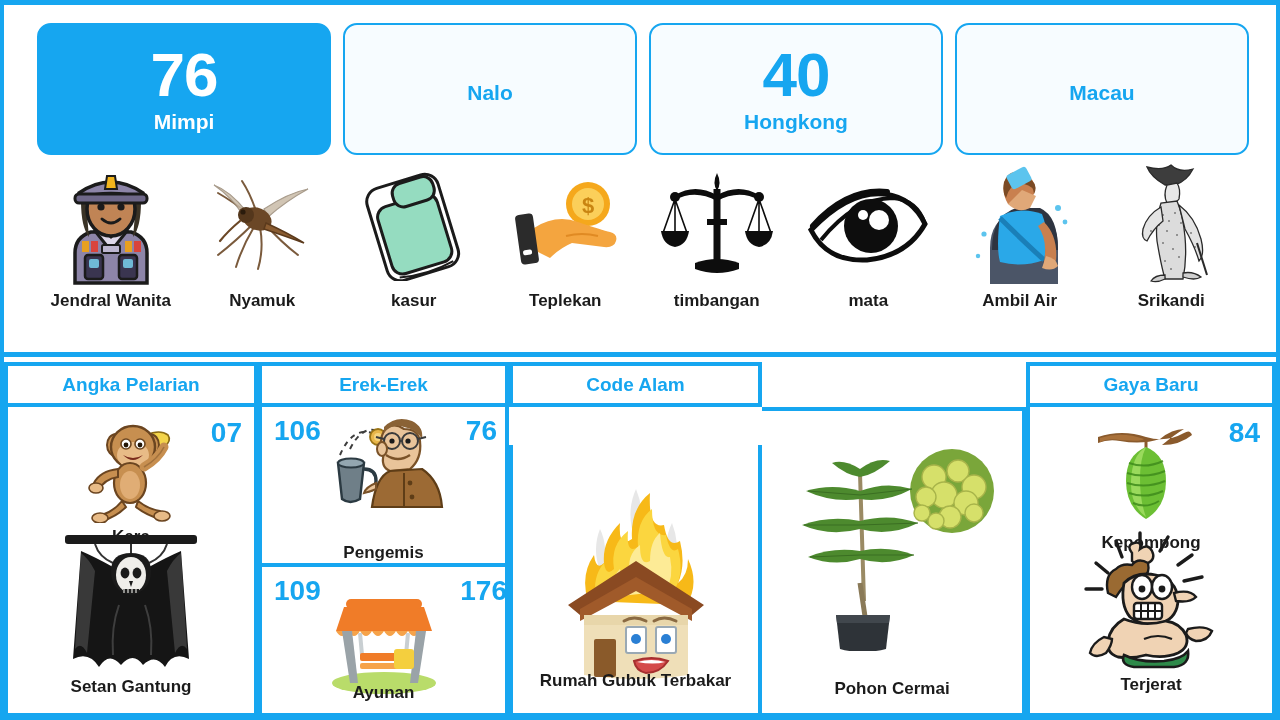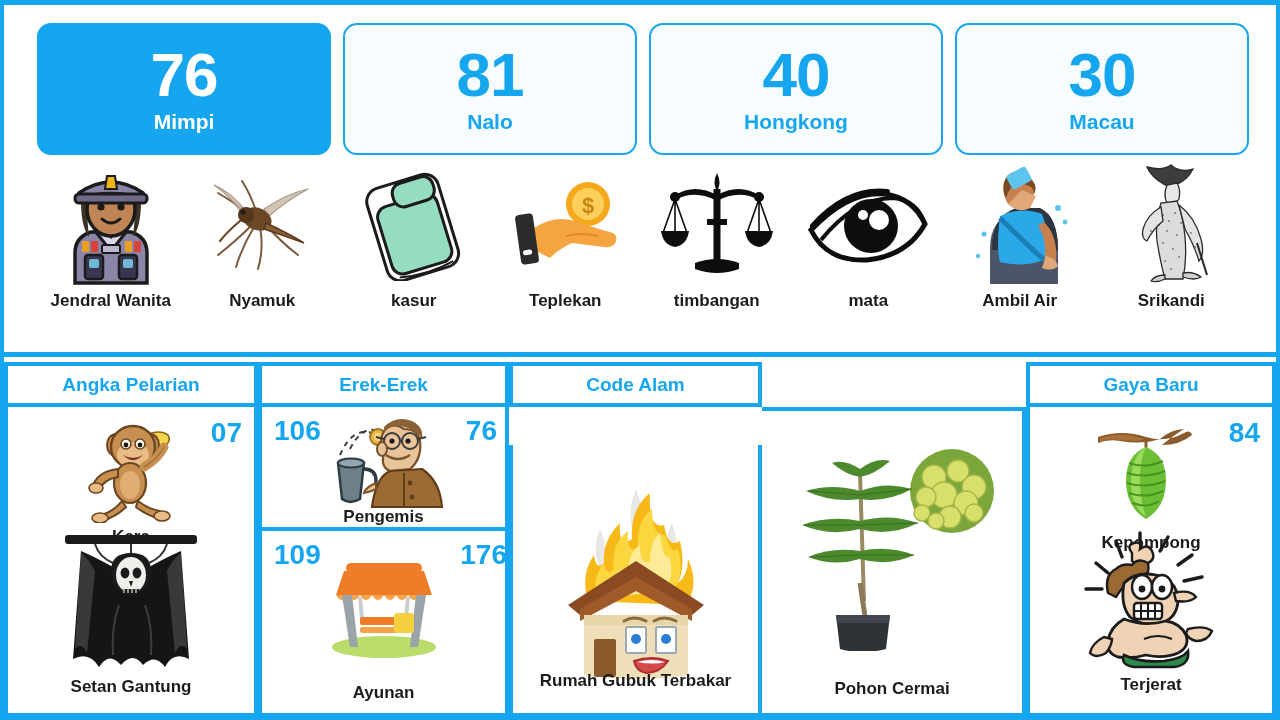--- a/index.html
+++ b/index.html
@@ -174,21 +174,21 @@
     white-space: nowrap;
   }
 
   
   .erek-card {
     border: 4px solid #16a6f0;
     background: #ffffff;
     position: relative;
     overflow: hidden;
   }
-  .erek-card.top { height: 124px; border-top: 0; }
+  .erek-card.top { height: 160px; border-top: 0; }
   .erek-card.bot { flex: 1 1 auto; border-top: 0; }
 
   
   .code-left  { width: 253px; display:flex; flex-direction:column;gap:38px; }
   .code-right { width: 264px; display:flex; flex-direction:column; }
   .code-right .col-head { border: 0; background:#ffffff; }
   .code-right .col-body { border-top: 4px solid #16a6f0; }
 
   .center-art {
     position: absolute;
@@ -204,31 +204,29 @@
   <div class="top-section">
 
     <div class="market-row">
 
       <div class="market-card active">
         <span class="market-num">76</span>
         <span class="market-name">Mimpi</span>
       </div>
 
       <div class="market-card">
-        <span class="market-num">81</span>
         <span class="market-name">Nalo</span>
       </div>
 
       <div class="market-card">
         <span class="market-num">40</span>
         <span class="market-name">Hongkong</span>
       </div>
 
       <div class="market-card">
-        <span class="market-num">30</span>
         <span class="market-name">Macau</span>
       </div>
 
 
     </div>
 
     <div class="icon-row">
 
       <div class="icon-item">
         <div class="icon-art">

